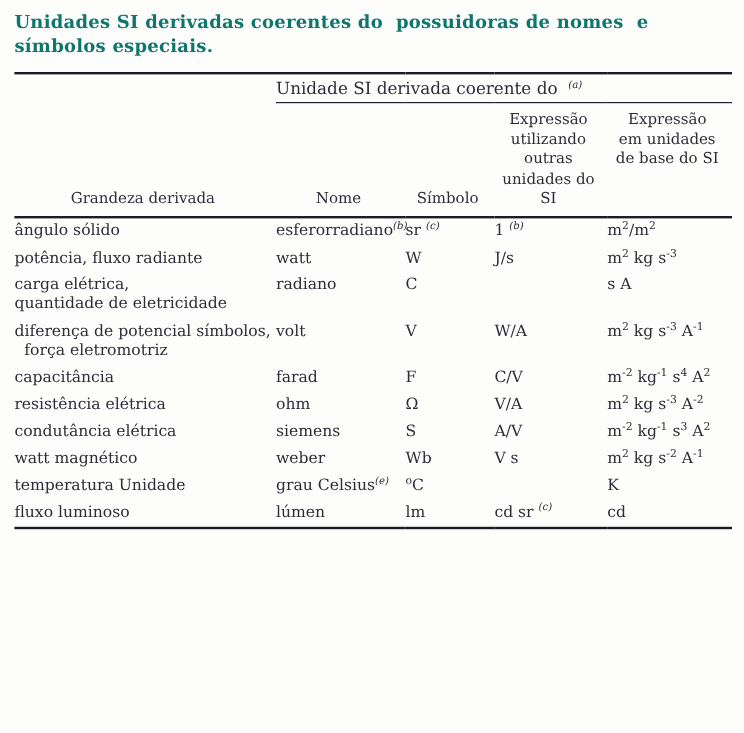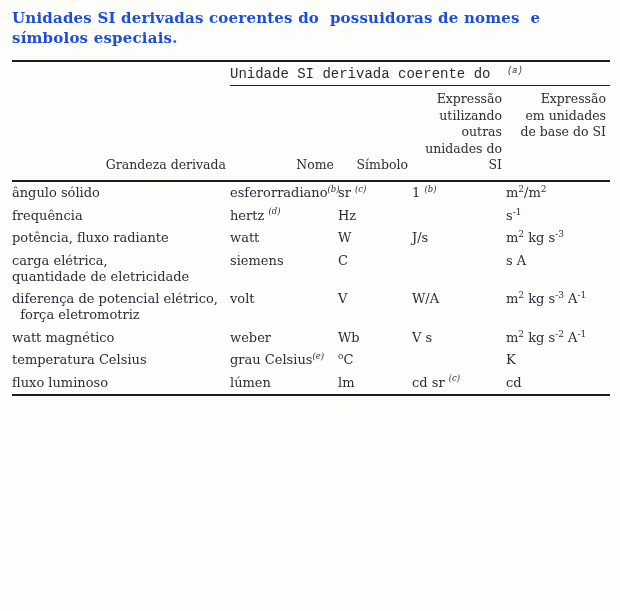--- a/index.html
+++ b/index.html
@@ -10,21 +10,21 @@
     font-family: "DejaVu Serif", serif;
     overflow: hidden;
   }
   .page { padding: 8px 10px 0 12px; }
 
   .title {
     font-weight: bold;
     font-size: 15px;
     line-height: 20px;
     letter-spacing: 0.2px;
-    color: #1d4ed8;
+    color: #0f766e;
     white-space: pre-wrap;
   }
 
   table.si {
     margin-top: 12px;
     width: 598px;
     border-collapse: collapse;
     table-layout: fixed;
     border-top: 2px solid #1c1c24;
   }
@@ -33,26 +33,25 @@
   col.c3 { width: 74px; }
   col.c4 { width: 94px; }
   col.c5 { width: 104px; }
 
   .span-cell {
     font-size: 14px;
     padding: 3px 0 2px 0;
     border-bottom: 1.5px solid #20202a;
     white-space: pre-wrap;
     line-height: 18px;
-    font-family: Liberation Mono, monospace;
   }
 
   tr.head-row th {
     font-weight: normal;
-    text-align: right;
+    text-align: center;
     font-size: 12.5px;
     line-height: 16.5px;
     padding: 5px 4px 6px 0;
     border-bottom: 2px solid #1c1c24;
     vertical-align: bottom;
     white-space: pre-wrap;
   }
   tr.head-row th.top { vertical-align: top; }
 
   tbody { border-bottom: 2px solid #1c1c24; }
@@ -113,58 +112,72 @@
     </thead>
     <tbody>
         <tr>
     <td>ângulo sólido</td>
     <td>esferorradiano<sup class="note">(b)</sup></td>
     <td>sr <sup class="note">(c)</sup></td>
     <td>1 <sup class="note">(b)</sup></td>
     <td>m<sup class="exp">2</sup>/m<sup class="exp">2</sup></td>
   </tr>
         <tr>
-    <td>frequência</td>
-    <td>hertz <sup class="note">(d)</sup></td>
-    <td>Hz</td>
-    <td></td>
-    <td>s<sup class="exp">-1</sup></td>
-  </tr>
-        <tr>
     <td>potência, fluxo radiante</td>
     <td>watt</td>
     <td>W</td>
     <td>J/s</td>
     <td>m<sup class="exp">2</sup> kg s<sup class="exp">-3</sup></td>
   </tr>
         <tr>
     <td>carga elétrica,
 quantidade de eletricidade</td>
-    <td>siemens</td>
+    <td>radiano</td>
     <td>C</td>
     <td></td>
     <td>s A</td>
   </tr>
         <tr>
-    <td>diferença de potencial elétrico,
+    <td>diferença de potencial símbolos,
   força eletromotriz</td>
     <td>volt</td>
     <td>V</td>
     <td>W/A</td>
     <td>m<sup class="exp">2</sup> kg s<sup class="exp">-3</sup> A<sup class="exp">-1</sup></td>
+  </tr>
+        <tr>
+    <td>capacitância</td>
+    <td>farad</td>
+    <td>F</td>
+    <td>C/V</td>
+    <td>m<sup class="exp">-2</sup> kg<sup class="exp">-1</sup> s<sup class="exp">4</sup> A<sup class="exp">2</sup></td>
+  </tr>
+        <tr>
+    <td>resistência elétrica</td>
+    <td>ohm</td>
+    <td>Ω</td>
+    <td>V/A</td>
+    <td>m<sup class="exp">2</sup> kg s<sup class="exp">-3</sup> A<sup class="exp">-2</sup></td>
+  </tr>
+        <tr>
+    <td>condutância elétrica</td>
+    <td>siemens</td>
+    <td>S</td>
+    <td>A/V</td>
+    <td>m<sup class="exp">-2</sup> kg<sup class="exp">-1</sup> s<sup class="exp">3</sup> A<sup class="exp">2</sup></td>
   </tr>
         <tr>
     <td>watt magnético</td>
     <td>weber</td>
     <td>Wb</td>
     <td>V s</td>
     <td>m<sup class="exp">2</sup> kg s<sup class="exp">-2</sup> A<sup class="exp">-1</sup></td>
   </tr>
         <tr>
-    <td>temperatura Celsius</td>
+    <td>temperatura Unidade</td>
     <td>grau Celsius<sup class="note">(e)</sup></td>
     <td><sup class="exp">o</sup>C</td>
     <td></td>
     <td>K</td>
   </tr>
         <tr>
     <td>fluxo luminoso</td>
     <td>lúmen</td>
     <td>lm</td>
     <td>cd sr <sup class="note">(c)</sup></td>

